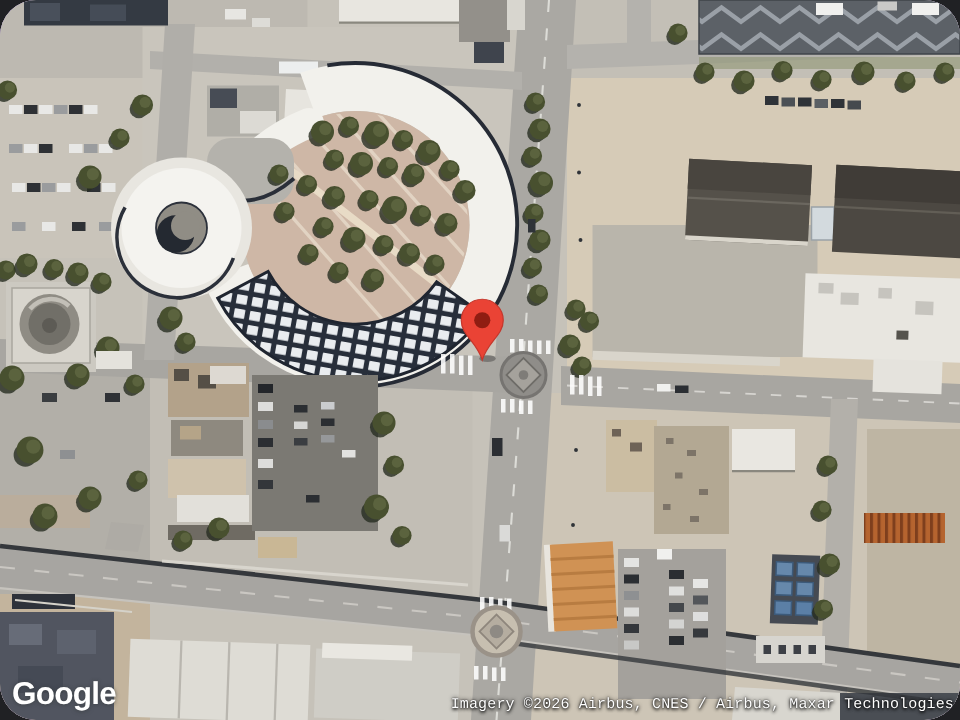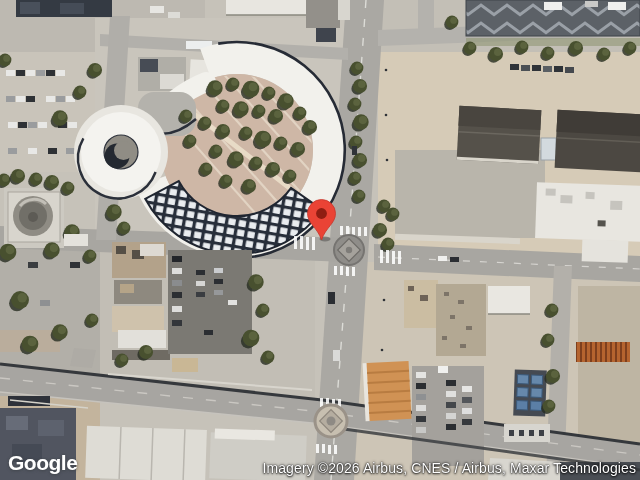--- a/index.html
+++ b/index.html
@@ -1,26 +1,26 @@
 <!DOCTYPE html>
 <html><head>
 <meta charset="utf-8">
 <style>
   html,body{margin:0;padding:0;background:#202124;}
   .map-frame{position:relative;width:640px;height:480px;overflow:hidden;
-    font-family:"Liberation Sans",sans-serif;background:#8b5cf6;}
+    font-family:"Liberation Sans",sans-serif;background:#8b5cf6;border-radius:24px;}
   .map-frame svg{position:absolute;inset:0;display:block;}
   .google-logo{position:absolute;left:8px;bottom:5px;color:#fff;
     font-weight:bold;font-size:21px;letter-spacing:-0.5px;
     text-shadow:0 1px 3px rgba(60,64,67,.65),0 0 2px rgba(60,64,67,.4);
     cursor:pointer;user-select:none;}
   .attribution{position:absolute;right:4px;bottom:4px;color:#fff;
-    font-size:14px;letter-spacing:.1px;
+    font-size:10px;letter-spacing:.1px;
     text-shadow:0 0 3px rgba(0,0,0,.9),0 0 1px rgba(0,0,0,.8),0 1px 2px rgba(0,0,0,.7);
-    user-select:none;}
+    user-select:none;font-family:Liberation Mono, monospace;}
 </style>
 </head>
 <body>
 
 <div class="map-frame">
   <svg viewBox="0 0 640 480" width="640" height="480">
     <defs>
       <pattern id="solar" width="10.5" height="9.5" patternUnits="userSpaceOnUse" patternTransform="rotate(10 240 200)">
         <rect width="10.5" height="9.5" fill="#272e3a"></rect>
         <rect x="1.3" y="1.3" width="7.2" height="6.2" rx="0.6" fill="#e9ecef"></rect>

